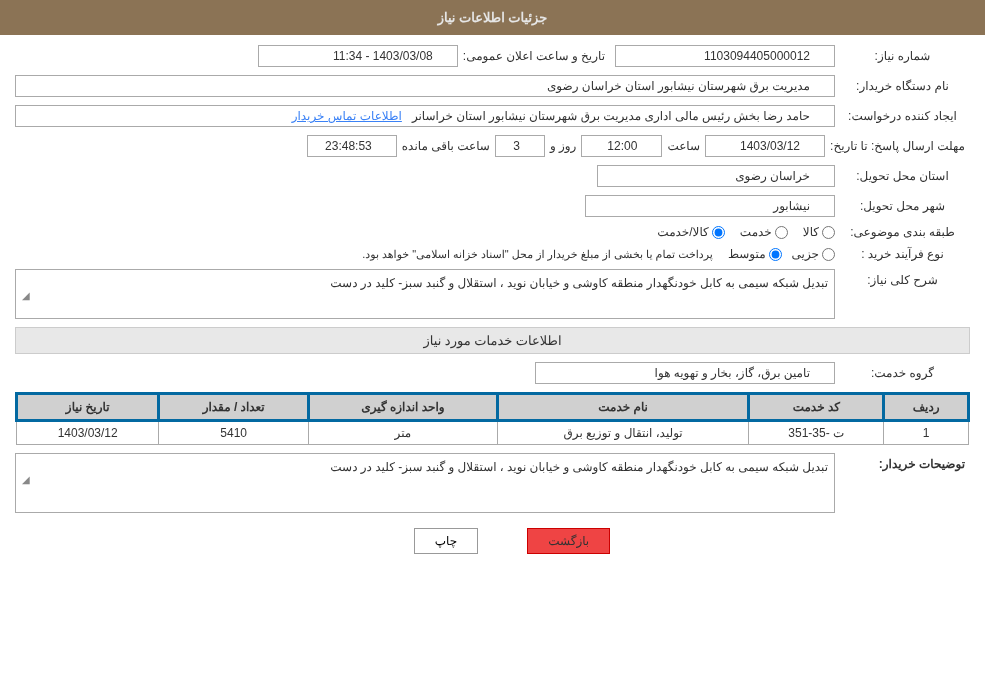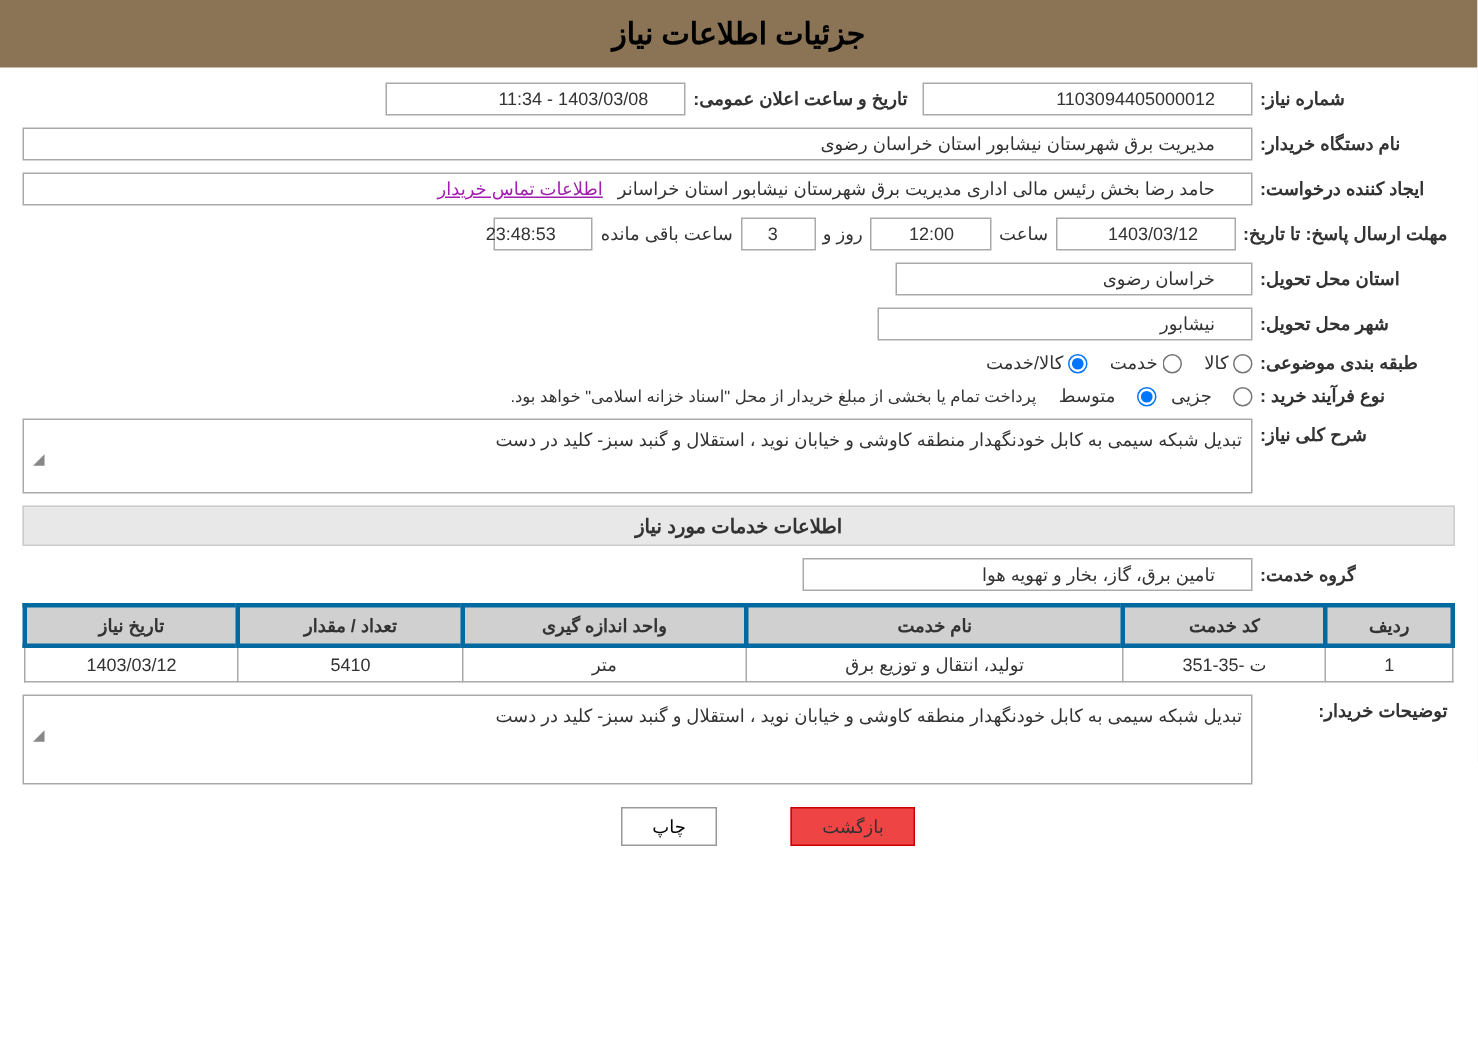--- a/index.html
+++ b/index.html
@@ -11,59 +11,59 @@
       color: #333;
     }
     .page-wrapper {
       max-width: 985px;
       margin: 0 auto;
       background: #fff;
       min-height: 691px;
     }
     .header-bar {
       background: #8B7355;
-      color: #000000;
+      color: #e5e5e5;
       text-align: center;
       padding: 10px;
-      font-size: 20px;
+      font-size: 13px;
       font-weight: bold;
     }
     .content {
       padding: 10px 15px;
     }
     .row {
       display: flex;
       align-items: center;
       margin-bottom: 8px;
       gap: 5px;
     }
     .label {
-      font-weight: bold;
+      font-weight: normal;
       white-space: nowrap;
       min-width: 130px;
-      text-align: left;
+      text-align: center;
       padding-right: 5px;
     }
     .field-box {
       border: 1px solid #aaa;
       background: #fff;
       padding: 3px 24px;
       min-height: 22px;
     }
     .field-wide {
       flex: 1;
     }
     .field-medium {
       width: 200px;
     }
     .field-number {
       width: 220px;
     }
     .blue-link {
-      color: #a21caf;
+      color: #3b82f6;
       text-decoration: underline;
       cursor: pointer;
     }
     .radio-group {
       display: flex;
       align-items: center;
       gap: 15px;
       flex: 1;
     }
     .radio-item {
@@ -73,41 +73,41 @@
     }
     .process-row {
       display: flex;
       align-items: center;
       gap: 10px;
       flex: 1;
     }
     .process-item {
       display: flex;
       align-items: center;
-      gap: 14px;
+      gap: 3px;
     }
     .note-text {
       font-size: 11px;
       color: #333;
       margin-right: 5px;
     }
     .description-box {
       border: 1px solid #aaa;
       background: #fff;
       padding: 6px;
       min-height: 50px;
       flex: 1;
       text-align: right;
       font-size: 12px;
     }
     .divider-title {
       background: #e8e8e8;
       border: 1px solid #ccc;
       padding: 5px 22px;
-      font-weight: bold;
+      font-weight: normal;
       font-size: 13px;
       margin: 8px 0;
       text-align: center;
     }
     .service-group-row {
       display: flex;
       align-items: center;
       gap: 5px;
       margin-bottom: 8px;
     }
@@ -228,21 +228,21 @@
       </div>
       <span>ساعت</span>
       <div class="field-box" style="width:81px;">
         <span>12:00</span>
       </div>
       <span>روز و</span>
       <div class="field-box" style="width:40px;">
         <span>3</span>
       </div>
       <span>ساعت باقی مانده</span>
-      <div class="field-box" style="width:66px;">
+      <div class="field-box" style="width:90px;">
         <span>23:48:53</span>
       </div>
     </div>
 
     <div class="row">
       <span class="label">استان محل تحویل:</span>
       <div class="field-box" style="width:238px;">
         <span>خراسان رضوی</span>
       </div>
     </div>

